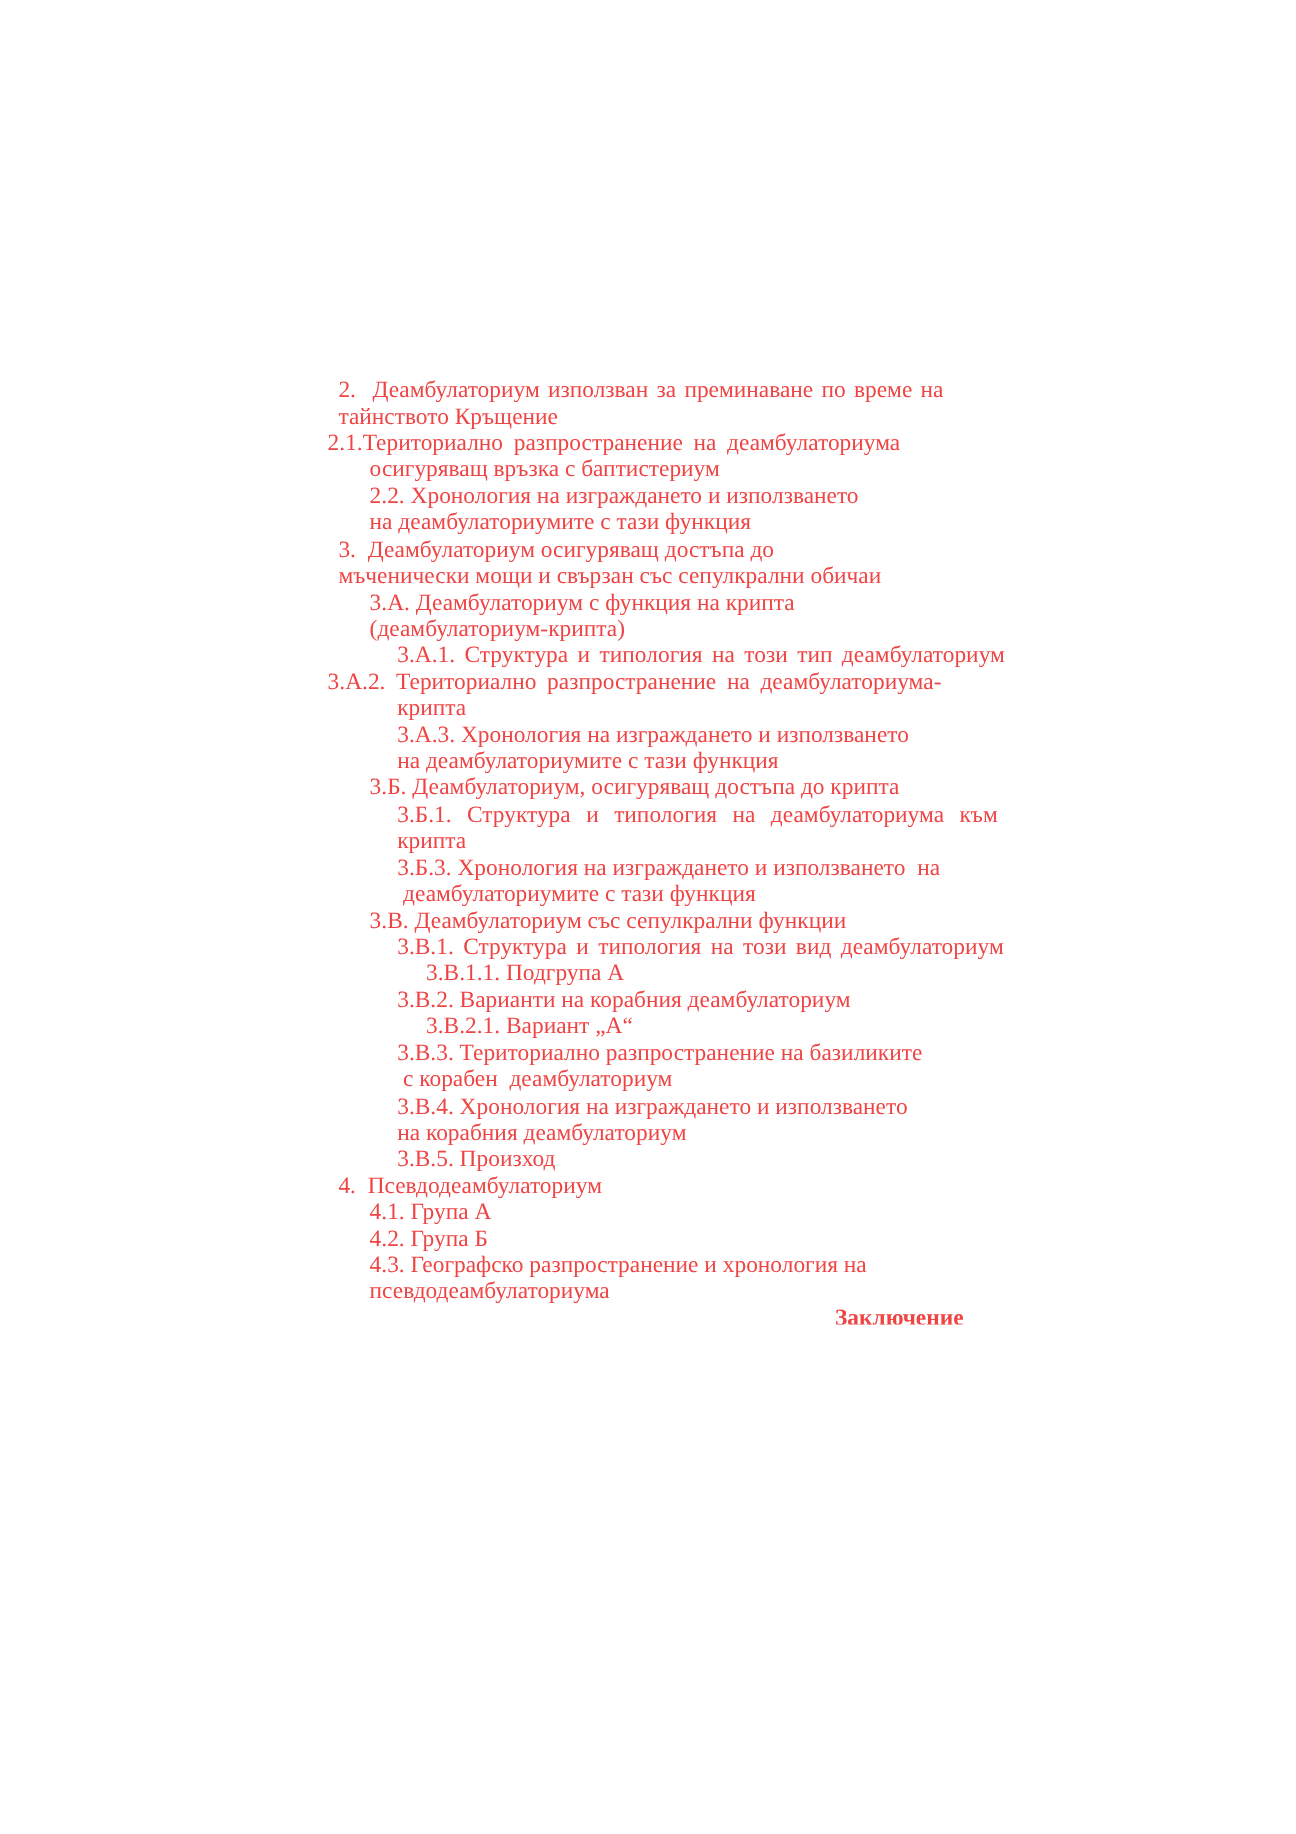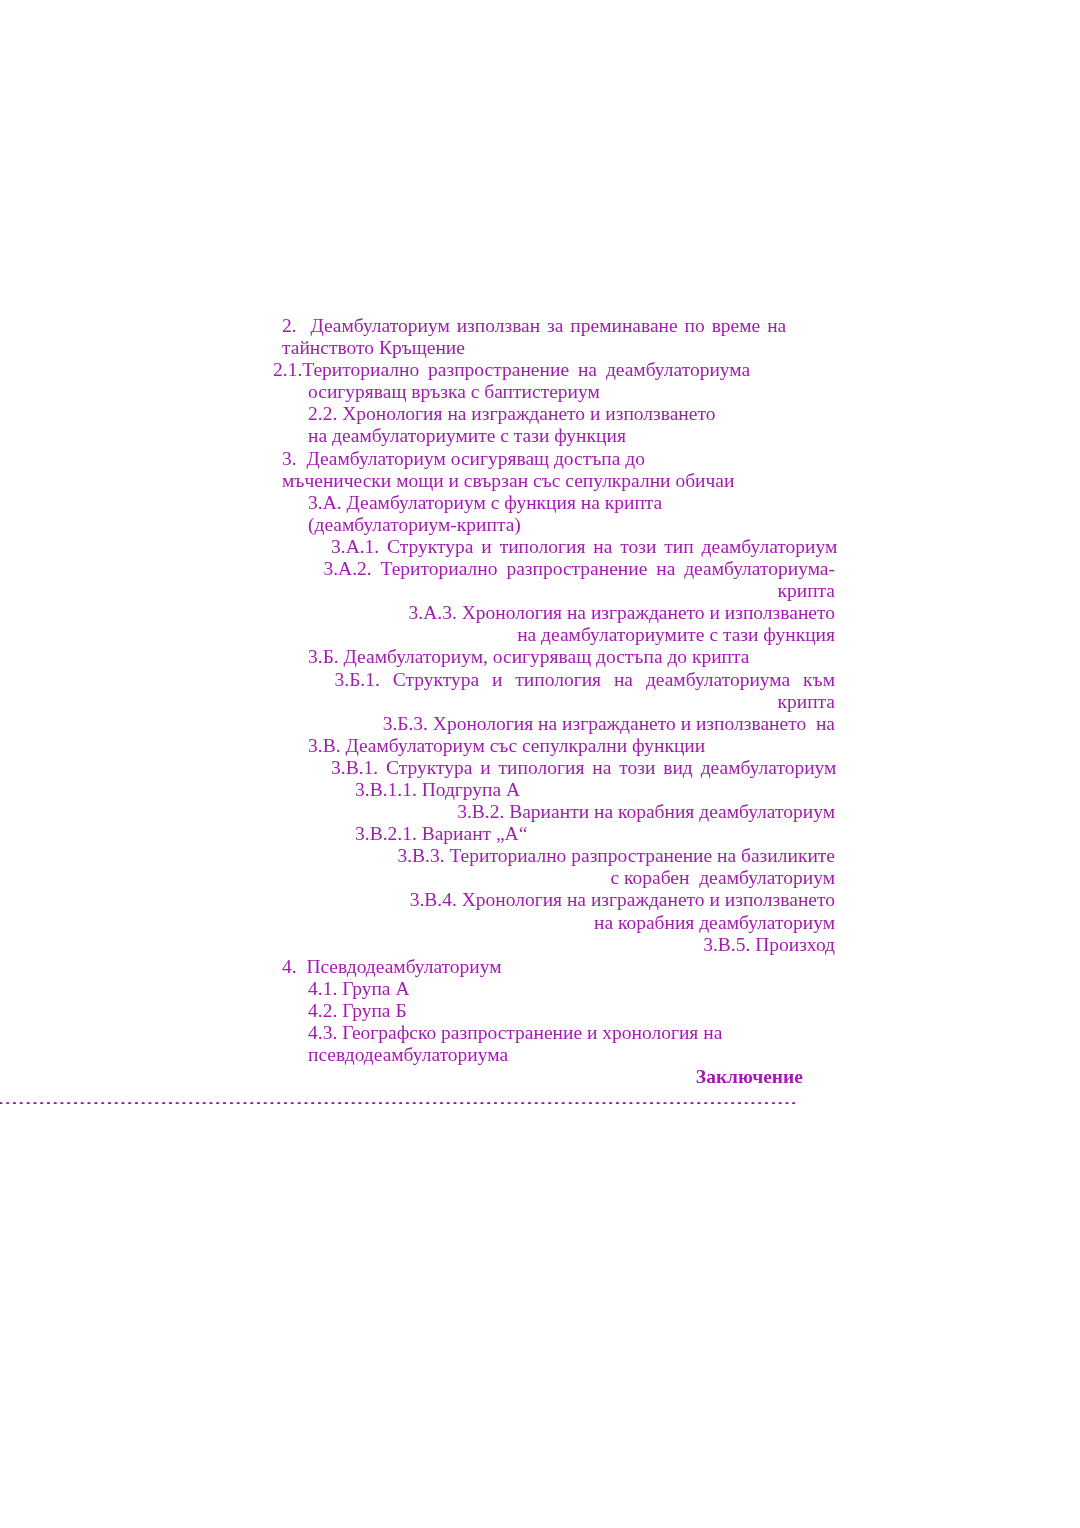--- a/index.html
+++ b/index.html
@@ -7,37 +7,37 @@
     padding: 0;
     background: #ffffff;
   }
   .page {
     position: relative;
     width: 1080px;
     height: 1104px;
     background: #ffffff;
     overflow: hidden;
     font-family: "Liberation Serif", "DejaVu Serif", serif;
-    color: #a21caf;
+    color: #ef4444;
   }
   .content {
     position: absolute;
     left: 255px;
     top: 315px;
     width: 580px;
     font-size: 19.5px;
     line-height: 22.1px;
   }
   .line {
     white-space: pre;
   }
   
   .i0 { margin-left: 27px; }
   .i1 { margin-left: 53px; }
-  .i2 { margin-left: 76px; text-align: right; }
+  .i2 { margin-left: 76px; }
   .i3 { margin-left: 100px; }
   
   .w2 { word-spacing: 2px; }
   .w3 { word-spacing: 3px; }
   .w4 { word-spacing: 4px; margin-left: 18px; }
   .w8 { word-spacing: 8px; }
   
   .row {
     display: flex;
     align-items: flex-end;
@@ -87,20 +87,21 @@
     <div class="line i1">(деамбулаториум-крипта)</div>
     <div class="line i2 w3">3.А.1. Структура и типология на този тип деамбулаториум</div>
     <div class="line i2 w4">3.А.2. Териториално разпространение на деамбулаториума-</div>
     <div class="line i2">крипта</div>
     <div class="line i2">3.А.3. Хронология на изграждането и използването</div>
     <div class="line i2">на деамбулаториумите с тази функция</div>
     <div class="line i1">3.Б. Деамбулаториум, осигуряващ достъпа до крипта</div>
     <div class="line i2 w8">3.Б.1. Структура и типология на деамбулаториума към</div>
     <div class="line i2">крипта</div>
     <div class="line i2">3.Б.3. Хронология на изграждането и използването  на</div>
+    <div class="line i2"> деамбулаториумите с тази функция</div>
     <div class="line i1">3.В. Деамбулаториум със сепулкрални функции</div>
     <div class="line i2 w3">3.В.1. Структура и типология на този вид деамбулаториум</div>
     <div class="line i3">3.В.1.1. Подгрупа А</div>
     <div class="line i2">3.В.2. Варианти на корабния деамбулаториум</div>
     <div class="line i3">3.В.2.1. Вариант „А“</div>
     <div class="line i2">3.В.3. Териториално разпространение на базиликите</div>
     <div class="line i2"> с корабен  деамбулаториум</div>
     <div class="line i2">3.В.4. Хронология на изграждането и използването</div>
     <div class="line i2">на корабния деамбулаториум</div>
     <div class="line i2">3.В.5. Произход</div>

